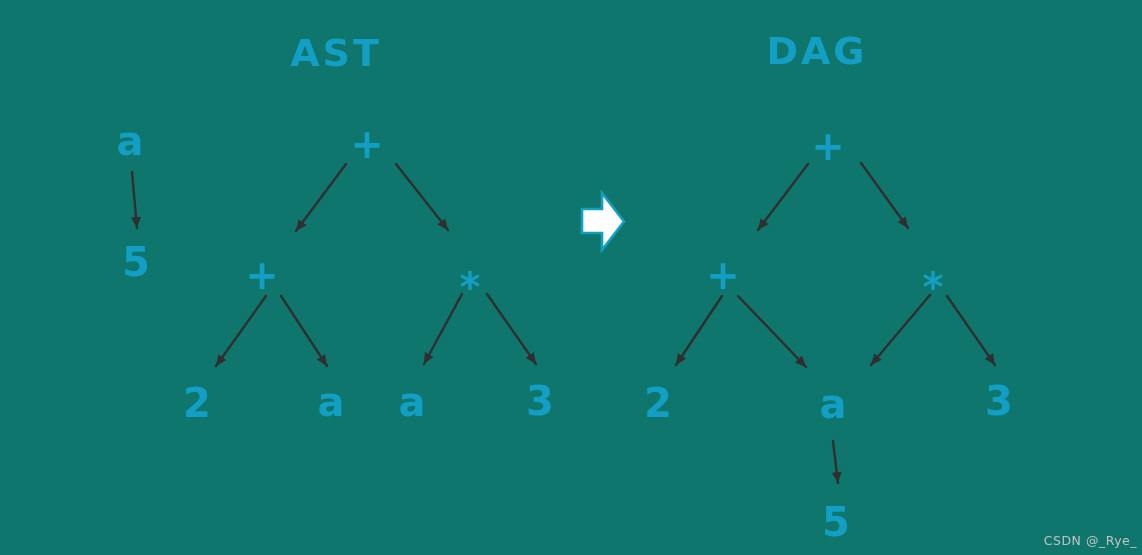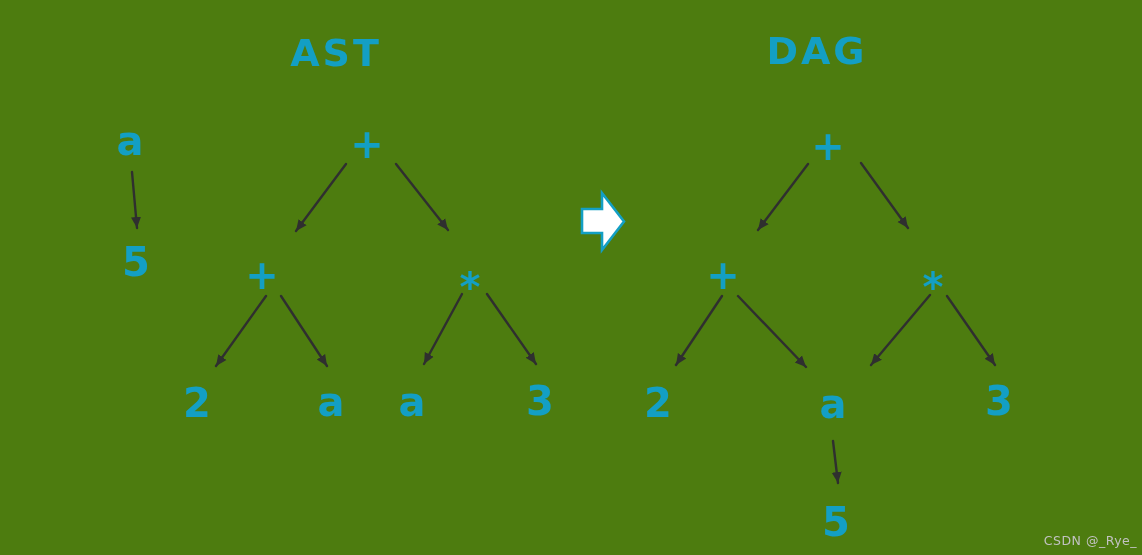--- a/index.html
+++ b/index.html
@@ -4,21 +4,21 @@
 <style>
   html, body {
     margin: 0;
     padding: 0;
     background: #ffffff;
   }
   .canvas {
     position: relative;
     width: 1142px;
     height: 555px;
-    background: #4d7c0f;
+    background: #0f766e;
     overflow: hidden;
     font-family: "DejaVu Sans", sans-serif;
   }
   svg { display: block; }
   .title {
     font-family: "DejaVu Sans", sans-serif;
     font-size: 38px;
     font-weight: bold;
     letter-spacing: 3px;
     text-anchor: middle;

